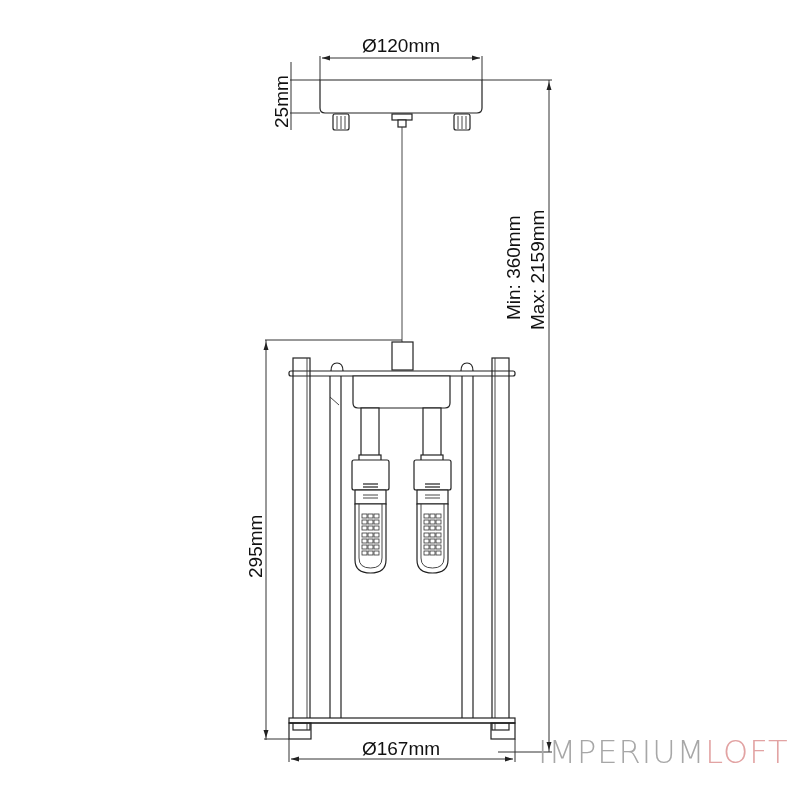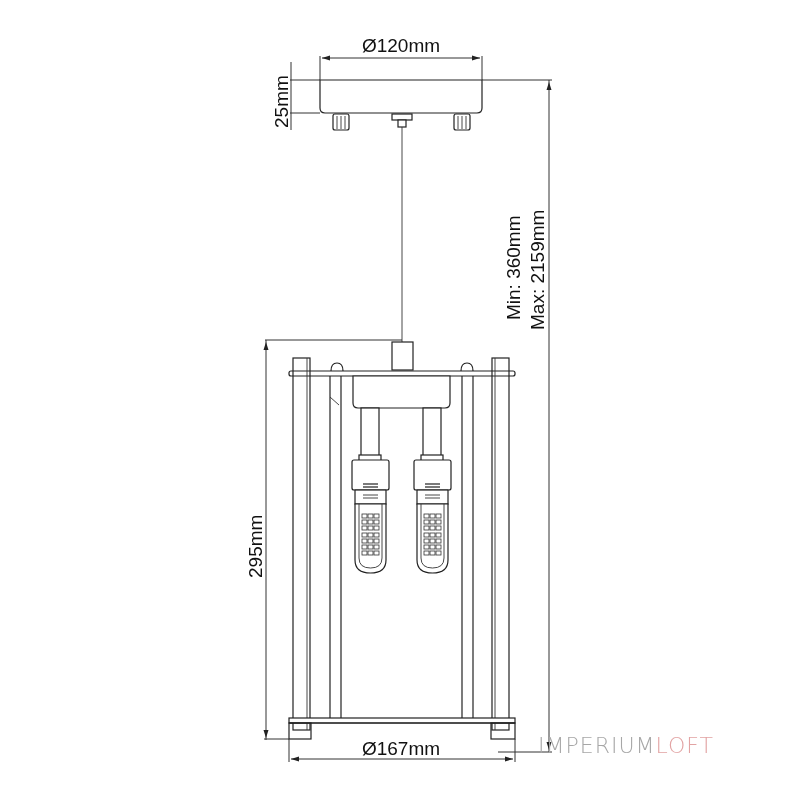--- a/index.html
+++ b/index.html
@@ -3,21 +3,21 @@
   <meta charset="utf-8">
   <style>
     html, body { margin: 0; padding: 0; background: #ffffff; }
     body { width: 800px; height: 800px; position: relative; overflow: hidden; font-family: "Liberation Sans", sans-serif; }
     #drawing { position: absolute; left: 0; top: 0; width: 800px; height: 800px; }
     .ln { stroke: #222; stroke-width: 1.2; fill: none; }
     .ln-thin { stroke: #333; stroke-width: 0.9; fill: none; }
     .dim { stroke: #333; stroke-width: 1; fill: none; }
     .fillw { fill: #fff; stroke: #222; stroke-width: 1.2; }
     .lbl { font-family: "Liberation Sans", sans-serif; font-size: 19px; fill: #111; }
-    .brand { position: absolute; left: 538px; top: 733px; font-family: "DejaVu Sans", sans-serif; font-size: 22px; font-weight: 300; letter-spacing: 1px; }
+    .brand { position: absolute; left: 538px; top: 733px; font-family: "DejaVu Sans", sans-serif; font-size: 32px; font-weight: 300; letter-spacing: 1px; }
     .brand .a { color: #a7a7a7; }
     .brand .b { color: #e2a3a3; }
   </style>
 </head>
 <body>
 
 <svg id="drawing" viewBox="0 0 800 800" xmlns="http://www.w3.org/2000/svg">
 
   <g>
     <path class="ln" d="M320 80 L482 80 L482 108 Q482 113 477 113 L325 113 Q320 113 320 108 Z"></path>

